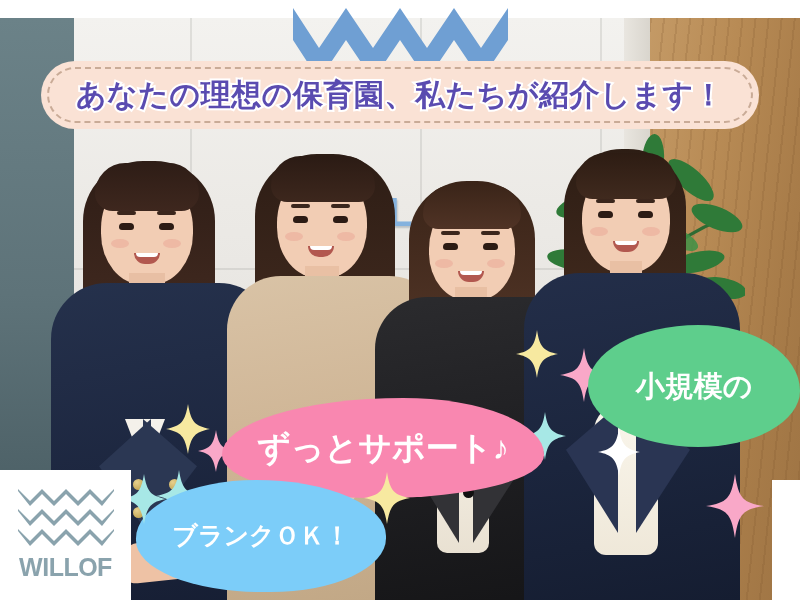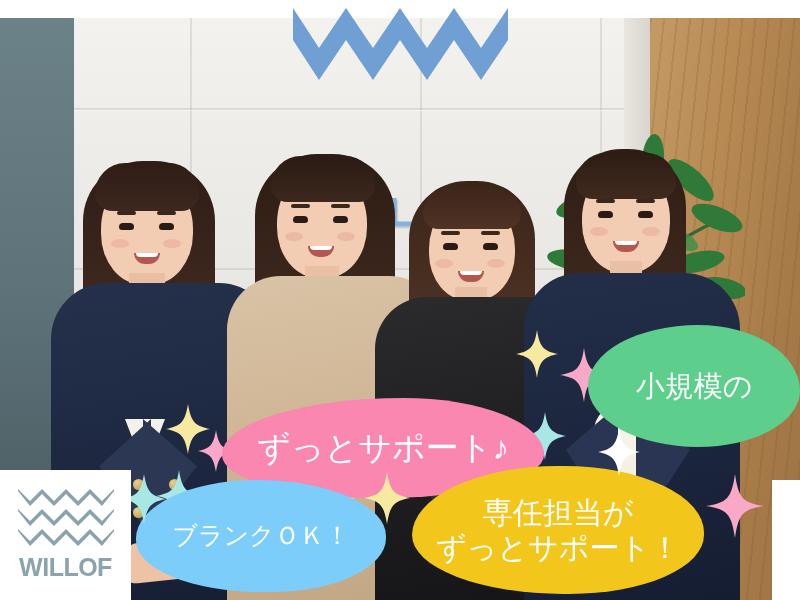--- a/index.html
+++ b/index.html
@@ -167,21 +167,21 @@
   .banner-text {
     position: relative; z-index: 2;
     font-size: 30px; font-weight: 700; letter-spacing: 0.5px;
     color: #5a4bb0; white-space: nowrap;
     -webkit-text-stroke: 4px #ffffff;
     paint-order: stroke fill;
   }
 
   
   .bubble { position: absolute; display: flex; align-items: center; justify-content: center;
-            color:#ffffff; font-weight: 400; text-align: center; line-height: 1.18; }
+            color:#ffffff; font-weight: 700; text-align: center; line-height: 1.18; }
 
   .bubble-pink {
     left: 222px; top: 398px; width: 322px; height: 100px;
     background: #f987b0;
     border-radius: 58% 45% 52% 48% / 58% 58% 44% 44%;
     font-size: 33px;
   }
   .bubble-blue {
     left: 136px; top: 480px; width: 250px; height: 112px;
     background: #7ccdf9;
@@ -369,20 +369,23 @@
       <div class="hair fringe"></div>
       <div class="neck"></div>
       <div class="body suit">
         <div class="blouse"></div>
         <div class="lapelL"></div>
         <div class="lapelR"></div>
       </div>
     </div>
   </div>
 
+  <div class="banner">
+    <span class="banner-text">あなたの理想の保育園、私たちが紹介します！</span>
+  </div>
 
   <div class="spark" style="left:166px;top:404px;width:44px;height:50px;">
     <svg viewBox="0 0 44 50">
         <path d="M22 0 C25 18 29 22 44 25 C29 28 25 32 22 50 C19 32 15 28 0 25 C15 22 19 18 22 0Z" fill="#f7e9a0"></path>
       </svg>
   </div>
   <div class="spark" style="left:198px;top:430px;width:36px;height:42px;">
     <svg viewBox="0 0 36 42">
         <path d="M18 0 C20.5 15 24 18.5 36 21 C24 23.5 20.5 27 18 42 C15.5 27 12 23.5 0 21 C12 18.5 15.5 15 18 0Z" fill="#f9a8c8"></path>
       </svg>
@@ -411,26 +414,20 @@
   <div class="bubble bubble-green">
     <span>
       <span class="line">小規模の</span>
     </span>
   </div>
 
   <div class="bubble bubble-pink">
     <span class="line">ずっとサポート♪</span>
   </div>
 
-  <div class="bubble bubble-yellow">
-    <span>
-      <span class="line">専任担当が</span>
-      <span class="line">ずっとサポート！</span>
-    </span>
-  </div>
 
   <div class="bubble bubble-blue">
     <span class="line">ブランクＯＫ！</span>
   </div>
 
   <div class="spark" style="left:598px;top:428px;width:42px;height:48px;">
     <svg viewBox="0 0 42 48">
         <path d="M21 0 C23.5 17 27.5 21 42 24 C27.5 27 23.5 31 21 48 C18.5 31 14.5 27 0 24 C14.5 21 18.5 17 21 0Z" fill="#ffffff"></path>
       </svg>
   </div>

